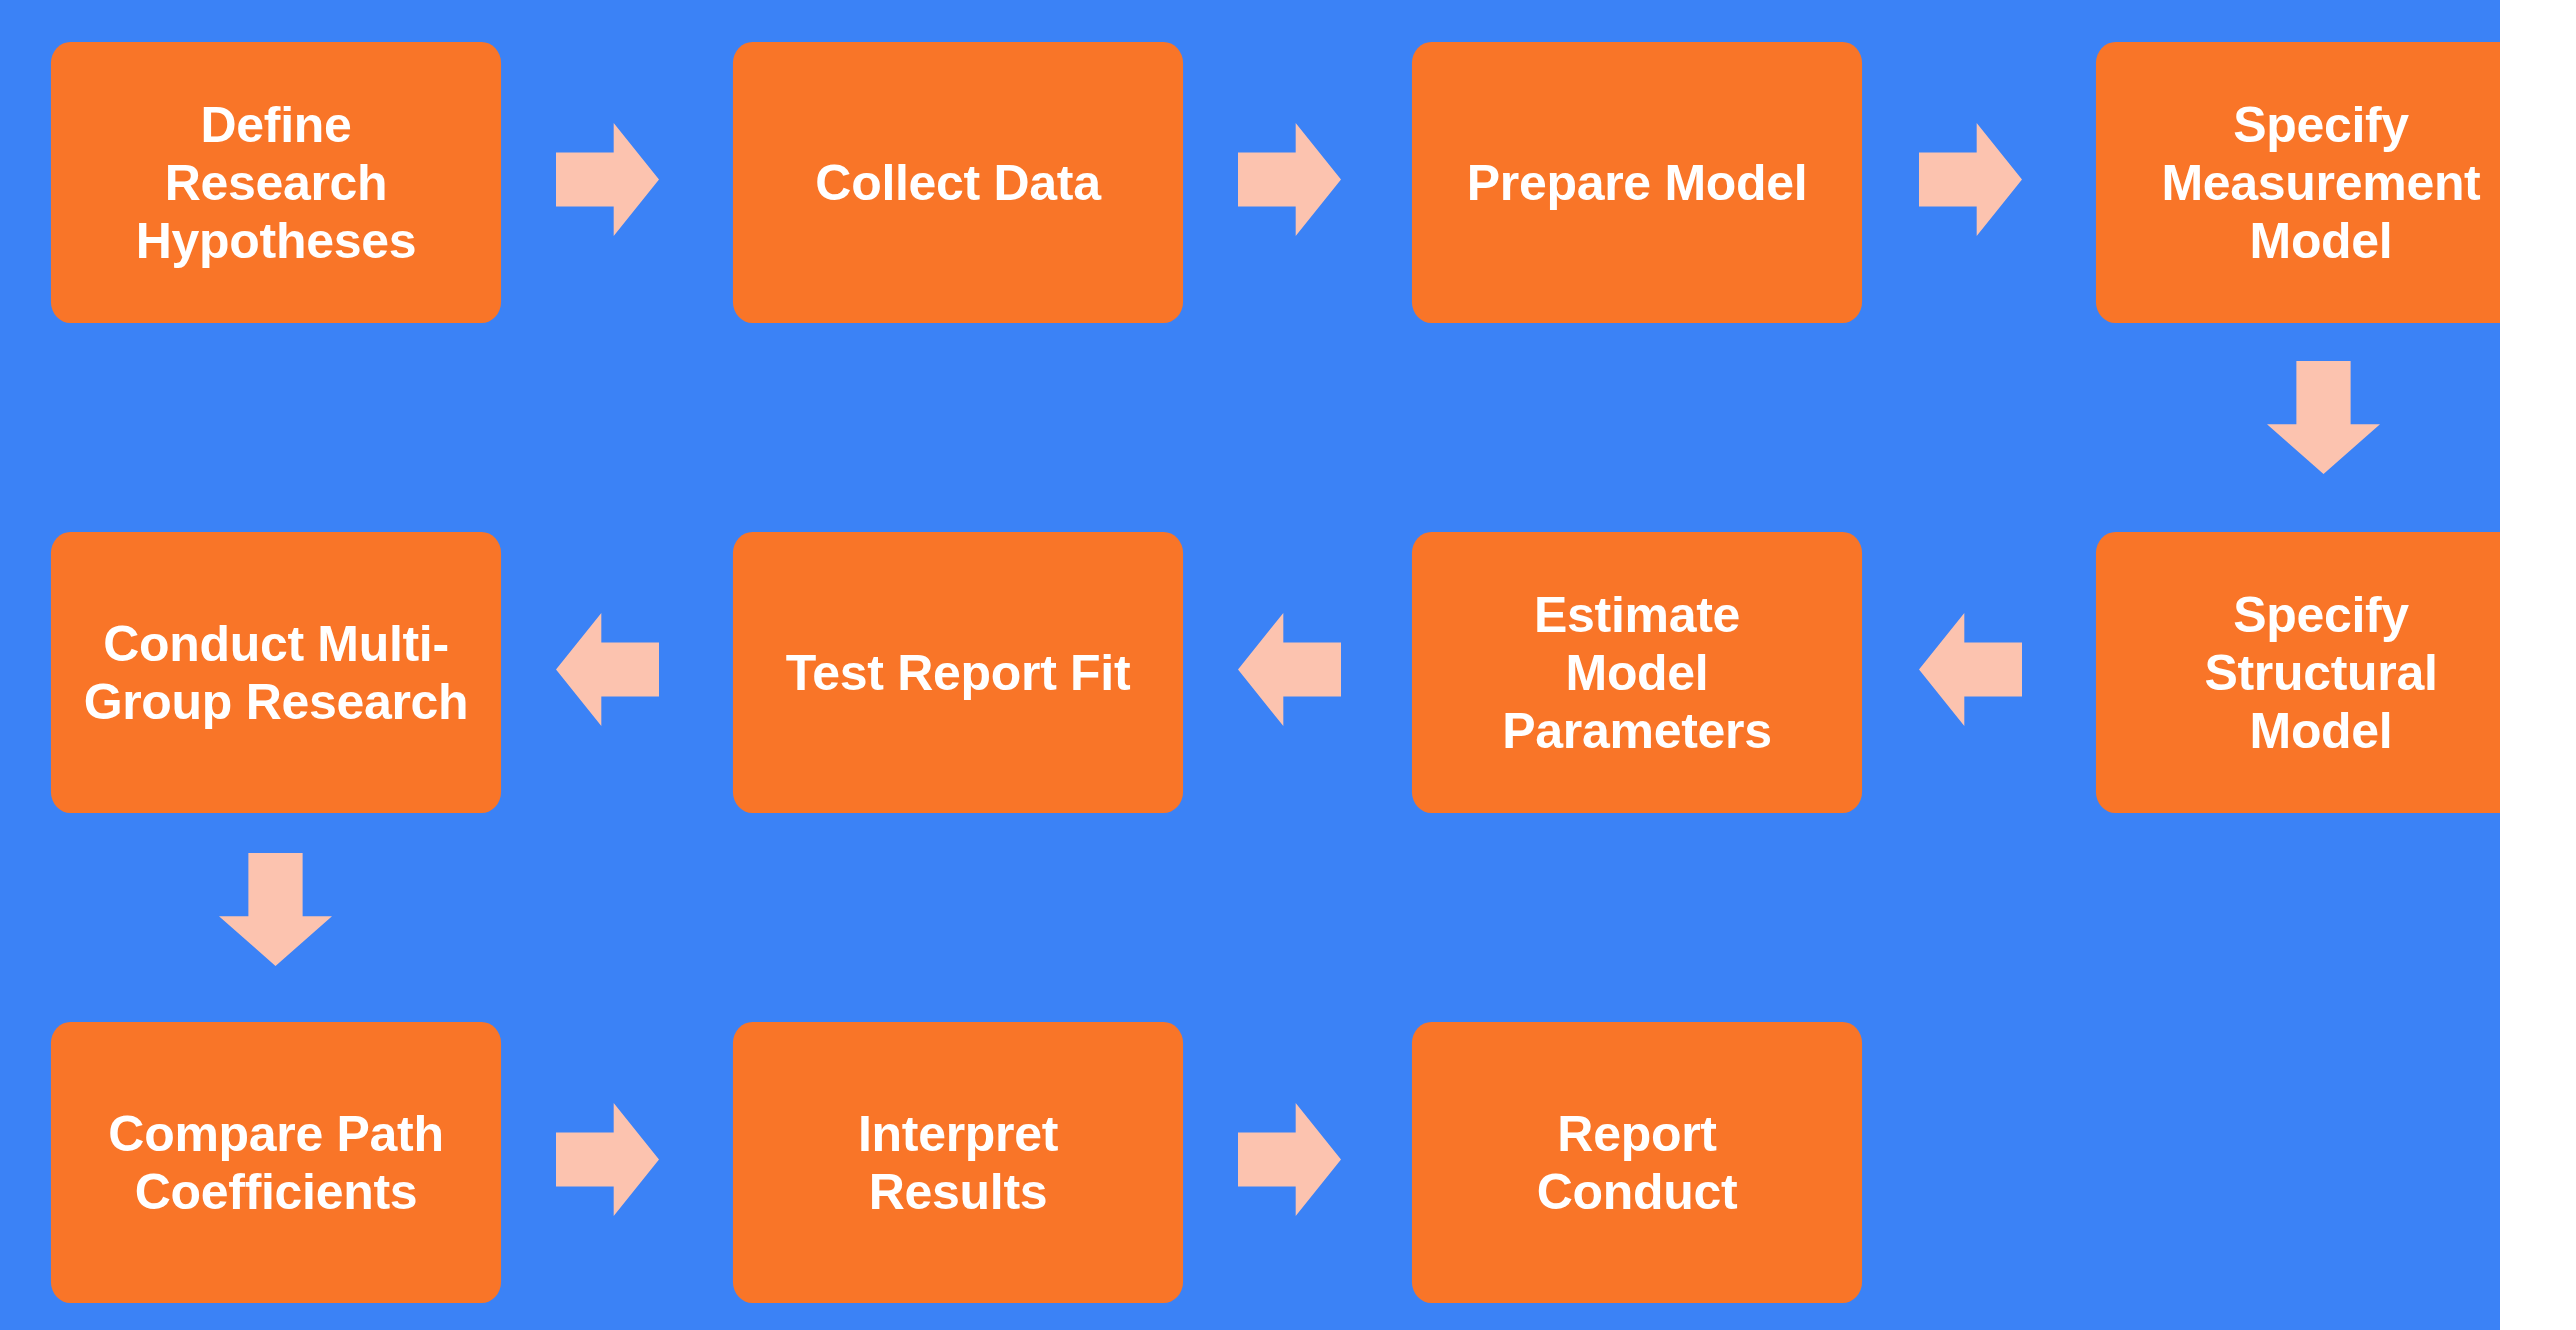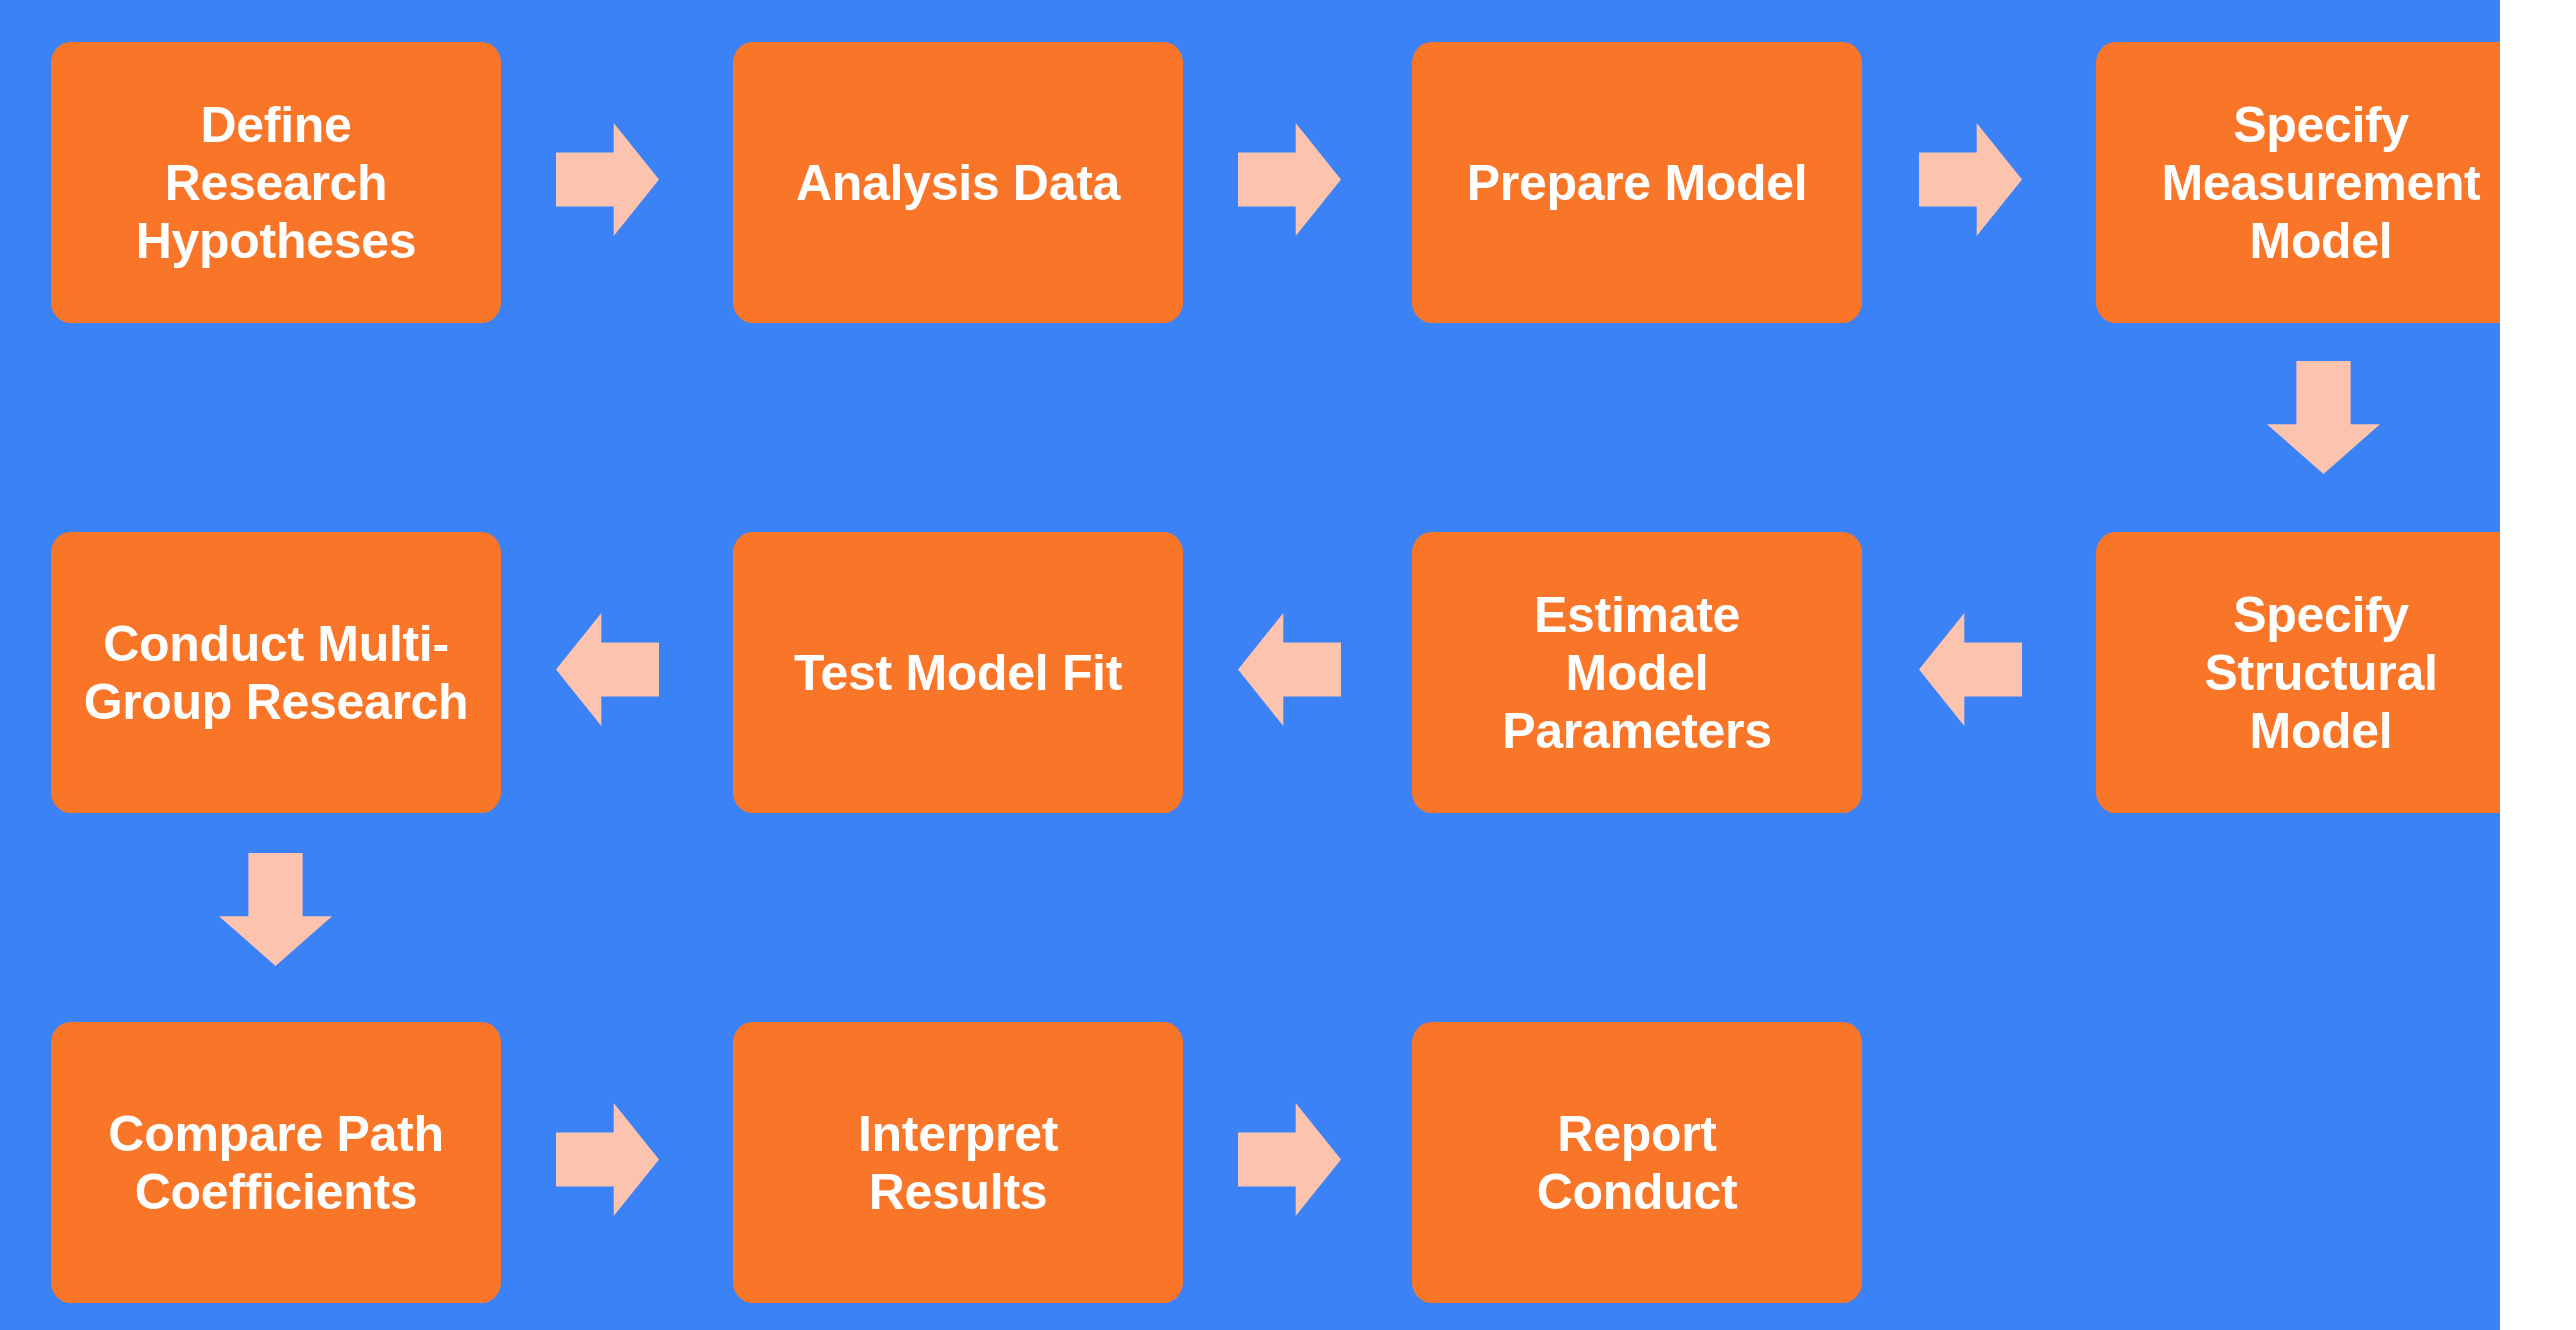--- a/index.html
+++ b/index.html
@@ -65,21 +65,21 @@
 
   <div class="node" style="left:34px;  top:42px;  width:484px; height:281px;">
     <span class="label">Define
 Research
 Hypotheses</span>
   </div>
 
   <div class="arrow right" style="left:556px; top:123px; width:103px; height:113px;"></div>
 
   <div class="node" style="left:716px; top:42px;  width:484px; height:281px;">
-    <span class="label">Analysis Data</span>
+    <span class="label">Collect Data</span>
   </div>
 
   <div class="arrow right" style="left:1238px; top:123px; width:103px; height:113px;"></div>
 
   <div class="node" style="left:1395px; top:42px;  width:484px; height:281px;">
     <span class="label">Prepare Model</span>
   </div>
 
   <div class="arrow right" style="left:1919px; top:123px; width:103px; height:113px;"></div>
 
@@ -92,21 +92,21 @@
   <div class="arrow down" style="left:2267px; top:361px; width:113px; height:113px;"></div>
 
   <div class="node" style="left:34px;  top:532px; width:484px; height:281px;">
     <span class="label">Conduct Multi-
 Group Research</span>
   </div>
 
   <div class="arrow left" style="left:556px; top:613px; width:103px; height:113px;"></div>
 
   <div class="node" style="left:716px; top:532px; width:484px; height:281px;">
-    <span class="label">Test Model Fit</span>
+    <span class="label">Test Report Fit</span>
   </div>
 
   <div class="arrow left" style="left:1238px; top:613px; width:103px; height:113px;"></div>
 
   <div class="node" style="left:1395px; top:532px; width:484px; height:281px;">
     <span class="label">Estimate
 Model
 Parameters</span>
   </div>
 

